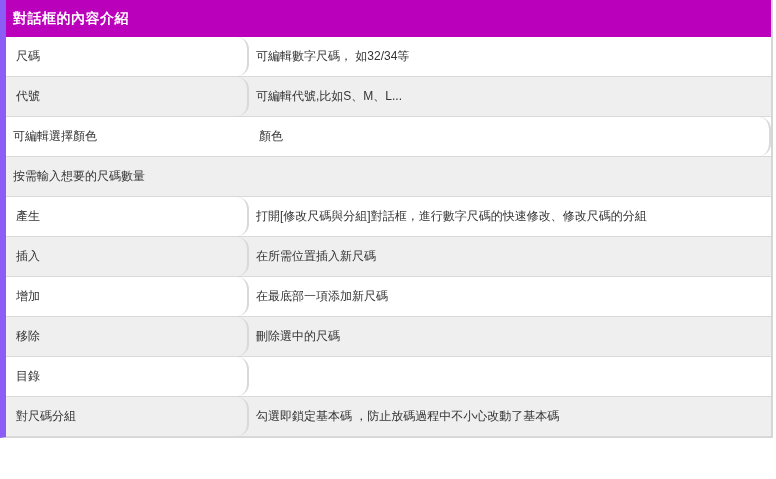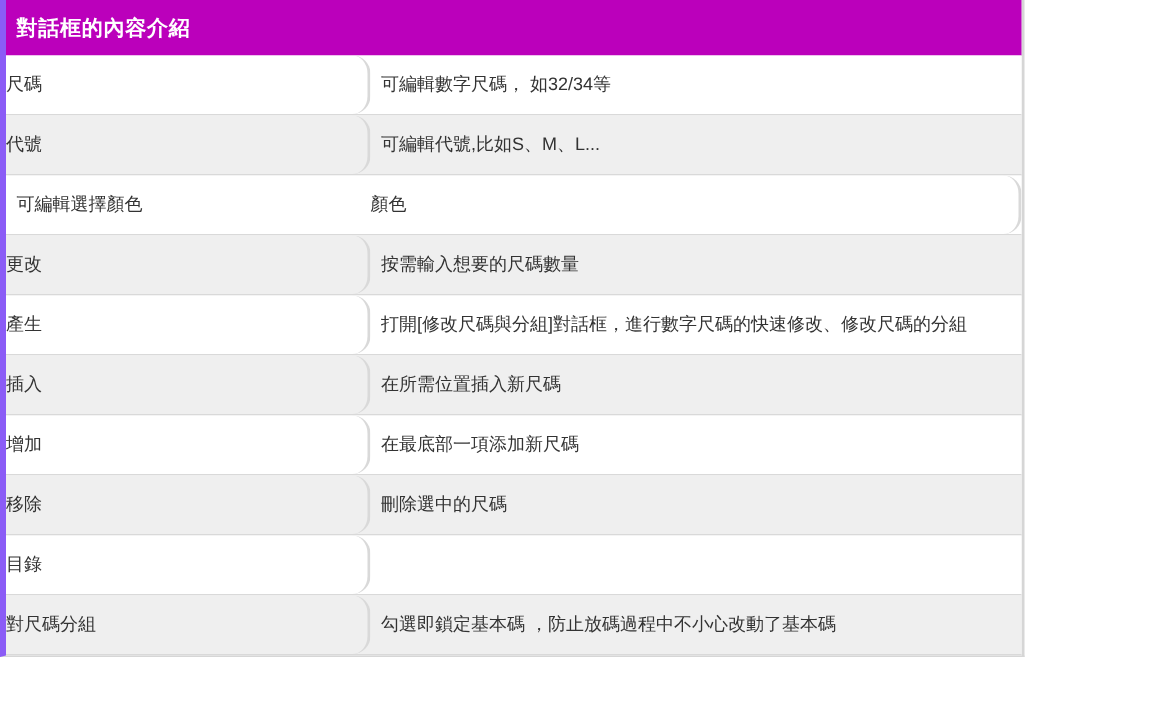--- a/index.html
+++ b/index.html
@@ -3,22 +3,22 @@
 <meta charset="utf-8">
 <style>
   * { margin: 0; padding: 0; box-sizing: border-box; }
   html, body {
     width: 776px; height: 479px;
     background: #ffffff;
     overflow: hidden;
     font-family: "Liberation Sans", "DejaVu Sans", sans-serif;
   }
   .doc-table {
-    width: 683px;
-    border-left: 4px solid #8b5cf6;
+    width: 773px;
+    border-left: 6px solid #8b5cf6;
     border-right: 2px solid #d6d6d6;
     border-bottom: 1px solid #d6d6d6;
   }
   .table-header {
     height: 37px;
     background: #bb00bb;
     color: #ffffff;
     font-size: 14px;
     font-weight: bold;
     line-height: 37px;
@@ -34,20 +34,21 @@
   }
   .rows .row:nth-child(even) { background: #efefef; }
   .cell {
     font-size: 12px;
     color: #333333;
     display: flex;
     align-items: center;
     line-height: 17px;
   }
   .cell.term {
+    padding-left: 10px;
     border-right: 2px solid #d9d9d9;
     border-radius: 12px;
   }
   .cell.desc { padding-left: 7px; padding-right: 22px; }
   .cell.italic { }
 </style>
 </head>
 <body>
 
 <div class="doc-table">
@@ -59,21 +60,20 @@
       </div>
       <div class="row">
         <div class="cell term">代號</div>
         <div class="cell desc">可編輯代號,比如S、M、L...</div>
       </div>
       <div class="row">
         <div class="cell desc">可編輯選擇顏色</div>
         <div class="cell term">顏色</div>
       </div>
       <div class="row">
-        <div class="cell term">更改</div>
         <div class="cell desc">按需輸入想要的尺碼數量</div>
       </div>
       <div class="row">
         <div class="cell term">產生</div>
         <div class="cell desc">打開[修改尺碼與分組]對話框，進行數字尺碼的快速修改、修改尺碼的分組</div>
       </div>
       <div class="row">
         <div class="cell term">插入</div>
         <div class="cell desc">在所需位置插入新尺碼</div>
       </div>

